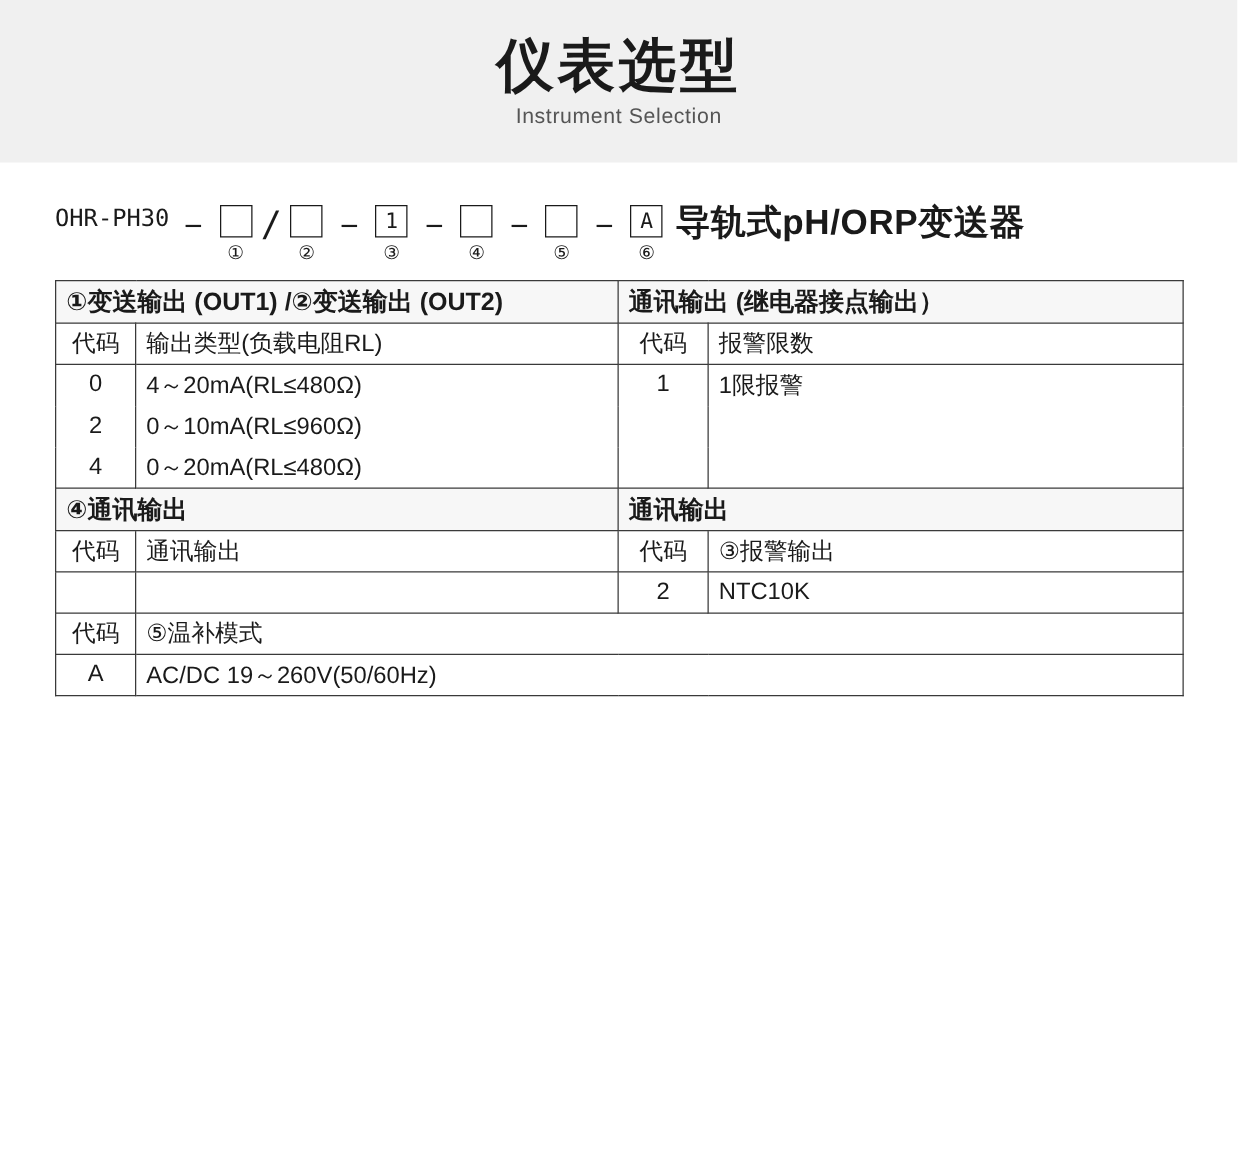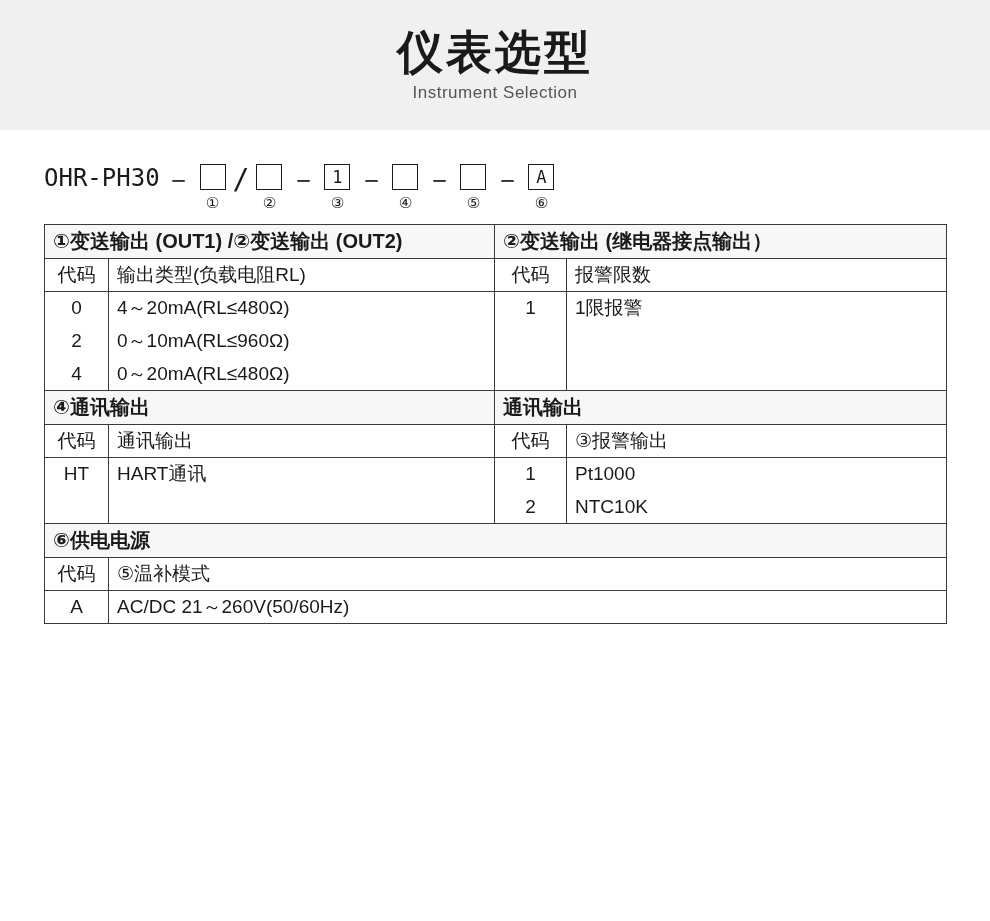--- a/index.html
+++ b/index.html
@@ -50,21 +50,21 @@
     box-sizing: border-box;
   }
   .model-line {
     display: flex;
     align-items: flex-start;
     font-size: 30px;
     line-height: 1;
   }
   .model-prefix {
     font-family: "DejaVu Sans Mono", monospace;
-    font-size: 24px;
+    font-size: 19px;
     letter-spacing: 0px;
     padding-top: 6px;
   }
   .seg {
     display: flex;
     flex-direction: column;
     align-items: center;
     margin: 0 2px;
   }
   .seg-box {
@@ -184,36 +184,37 @@
         <span class="seg-num">⑤</span>
       </span>
 
       <span class="sep">－</span>
 
       <span class="seg">
         <span class="seg-box">A</span>
         <span class="seg-num">⑥</span>
       </span>
 
+      <span class="model-tail">导轨式pH/ORP变送器</span>
     </div>
   </div>
 
   <div class="tbl-wrap">
     <table class="spec">
       <colgroup>
         <col style="width:64px">
         <col style="width:386px">
         <col style="width:72px">
         <col style="width:380px">
       </colgroup>
 
       <tbody>
           <tr>
         <td class="hdr" colspan="2">①变送输出 (OUT1) /②变送输出 (OUT2)</td>
-        <td class="hdr" colspan="2">②变送输出 (继电器接点输出）</td>
+        <td class="hdr" colspan="2">通讯输出 (继电器接点输出）</td>
       </tr>
       <tr>
         <td class="code-col">代码</td>
         <td>输出类型(负载电阻RL)</td>
         <td class="code-col-w">代码</td>
         <td>报警限数</td>
       </tr>
       <tr>
         <td class="code-col nb-b">0</td>
         <td class="nb-b">4～20mA(RL≤480Ω)</td>
@@ -237,41 +238,32 @@
         <td class="hdr" colspan="2">④通讯输出</td>
         <td class="hdr" colspan="2">通讯输出</td>
       </tr>
       <tr>
         <td class="code-col">代码</td>
         <td>通讯输出</td>
         <td class="code-col-w">代码</td>
         <td>③报警输出</td>
       </tr>
       <tr>
-        <td class="code-col nb-b nb-t">HT</td>
-        <td class="nb-b nb-t">HART通讯</td>
-        <td class="code-col-w nb-b nb-t">1</td>
-        <td class="nb-b nb-t">Pt1000</td>
-      </tr>
-      <tr>
         <td class="code-col nb-t"></td>
         <td class="nb-t"></td>
         <td class="code-col-w nb-t">2</td>
         <td class="nb-t">NTC10K</td>
       </tr>
 
       <tr>
-        <td class="hdr" colspan="4">⑥供电电源</td>
-      </tr>
-      <tr>
         <td class="code-col">代码</td>
         <td colspan="3">⑤温补模式</td>
       </tr>
       <tr>
         <td class="code-col">A</td>
-        <td colspan="3">AC/DC 21～260V(50/60Hz)</td>
+        <td colspan="3">AC/DC 19～260V(50/60Hz)</td>
       </tr>
     </tbody>
       </table>
   </div>
 
 
 </div>
 
 </body></html>

